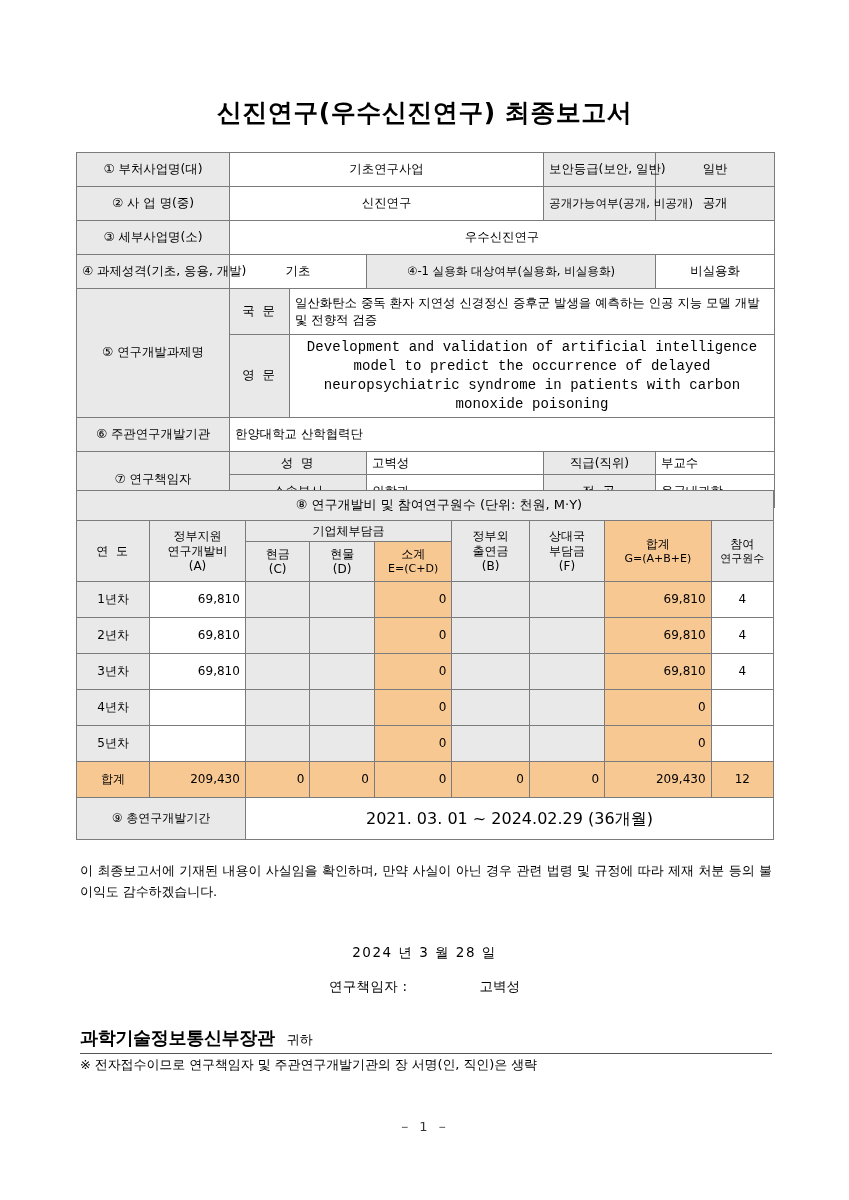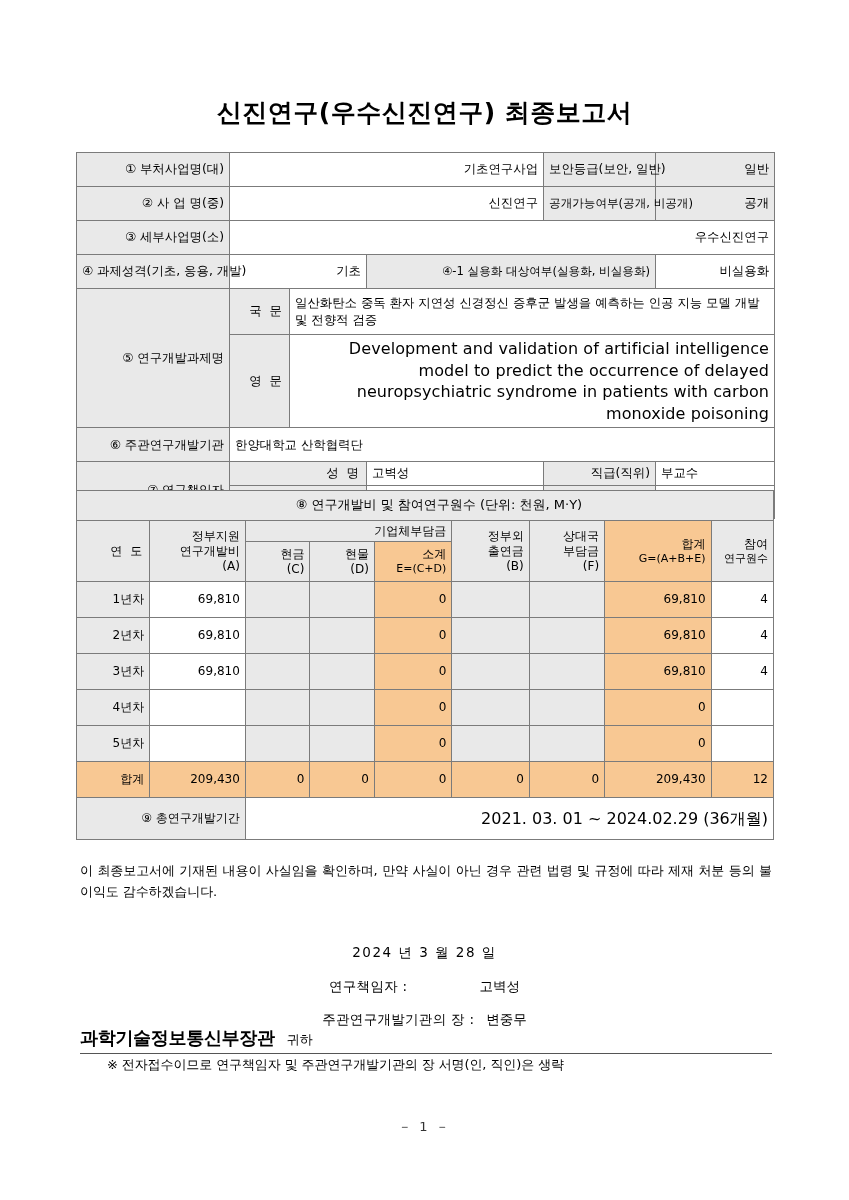--- a/index.html
+++ b/index.html
@@ -49,26 +49,26 @@
     padding: 3px 5px;
     vertical-align: middle;
     line-height: 1.35;
   }
   .wrap-info {
     position: absolute;
     left: 76px;
     top: 152px;
   }
   .gray { background: #e9e9e9; }
-  .c  { text-align: right; }
+  .c  { text-align: center; }
   .l  { text-align: left; }
   .r  { text-align: right; }
   .nowrap { white-space: nowrap; }
   .sp1 { letter-spacing: 2px; }
-  .small-en { font-size: 16px; line-height: 1.3; letter-spacing: 0.1px; }
+  .small-en { font-size: 14px; line-height: 1.3; letter-spacing: 0.1px; font-family: Liberation Mono, monospace; }
   td.h34 { height: 34px; }
 
   
   .wrap-budget {
     position: absolute;
     left: 76px;
     top: 490px;
   }
   .btbl {
     border-collapse: collapse;
@@ -133,21 +133,20 @@
   .minister-name { font-size: 18px; font-weight: bold; letter-spacing: -0.3px; }
   .minister-suffix { font-size: 13px; margin-left: 12px; }
 
   .note {
     position: absolute;
     left: 80px;
     width: 700px;
     top: 1056px;
     font-size: 13px;
     letter-spacing: -0.1px;
-    margin-left: 27px;
   }
 
   .pagenum {
     position: absolute;
     left: 0; right: 0;
     top: 1118px;
     text-align: center;
     font-size: 13px;
     letter-spacing: 2px;
     color: #333;
@@ -372,23 +371,20 @@
   </div>
 
   <div class="stmt">이 최종보고서에 기재된 내용이 사실임을 확인하며, 만약 사실이 아닌 경우 관련 법령 및 규정에 따라 제재 처분 등의 불이익도 감수하겠습니다.</div>
 
   <div class="datesign date-line">2024  년  3  월  28   일</div>
 
   <div class="datesign pi-line">
     <span class="lbl">연구책임자 :</span><span class="nm">고벽성</span>
   </div>
 
-  <div class="datesign org-line">
-    <span class="lbl">주관연구개발기관의 장 :</span><span class="nm">변중무</span>
-  </div>
 
   <div class="minister-row">
     <span class="minister-name">과학기술정보통신부장관</span><span class="minister-suffix">귀하</span>
   </div>
 
   <div class="note">※ 전자접수이므로 연구책임자 및 주관연구개발기관의 장 서명(인, 직인)은 생략</div>
 
   <div class="pagenum">－ 1 －</div>
 
 </div>

